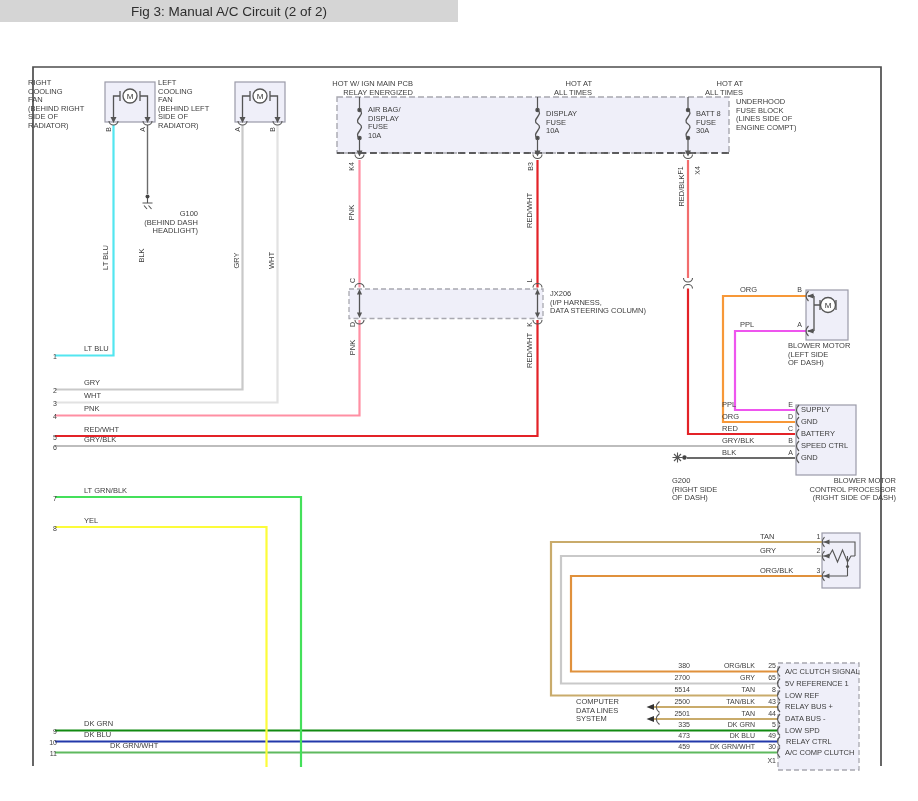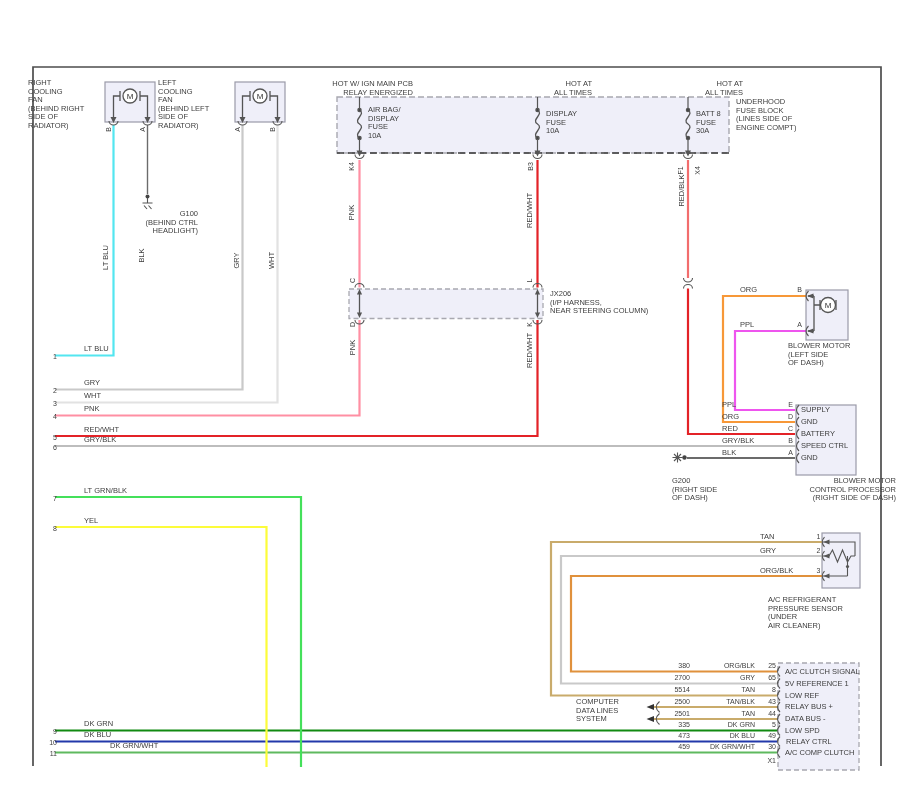--- a/index.html
+++ b/index.html
@@ -13,20 +13,23 @@
   .num{position:absolute;font-size:7px;color:#3d3d3d;text-align:right}
   .pin{position:absolute;font-size:7px;color:#3d3d3d;text-align:center;white-space:nowrap}
   .vlbl{position:absolute;font-size:7.5px;color:#3d3d3d;white-space:nowrap;transform:rotate(-90deg);text-align:center}
   .vpin{position:absolute;font-size:7px;color:#3d3d3d;white-space:nowrap;transform:rotate(-90deg);text-align:center}
 </style>
 </head>
 <body>
 
 <div class="stage">
 
+  <div class="titlebar">
+    <span>Fig 3: Manual A/C Circuit (2 of 2)</span>
+  </div>
 
   <svg class="wiring" width="918" height="801" viewBox="0 0 918 801">
 
     <path d="M33,766 V67 H881 V766" fill="none" stroke="#4d4d4d" stroke-width="1.7"></path>
 
     <g>
       <rect x="105" y="82" width="50" height="40" fill="#efeff9" stroke="#9a9aa8" stroke-width="1.2"></rect>
       <rect x="235" y="82" width="50" height="40" fill="#efeff9" stroke="#9a9aa8" stroke-width="1.2"></rect>
       <rect x="337" y="97" width="392" height="56" fill="#efeff9" stroke="#a8a8b0" stroke-width="1.4" stroke-dasharray="6,3"></rect>
       <path d="M337,153 H729" stroke="#3c3c3c" stroke-width="1.5" stroke-dasharray="7,4"></path>
@@ -163,21 +166,21 @@
 RADIATOR)</div>
   <div class="vpin" style="left:103px;top:126px;width:10px">B</div>
   <div class="vpin" style="left:137px;top:126px;width:10px">A</div>
   <div class="vpin" style="left:232px;top:126px;width:10px">A</div>
   <div class="vpin" style="left:267px;top:126px;width:10px">B</div>
   <div class="vlbl" style="left:83px;top:253px;width:44px">LT BLU</div>
   <div class="vlbl" style="left:119px;top:251px;width:44px">BLK</div>
   <div class="vlbl" style="left:214px;top:256px;width:44px">GRY</div>
   <div class="vlbl" style="left:249px;top:256px;width:44px">WHT</div>
   <div class="lbl ctr" style="left:97px;top:210px;width:101px">G100
-(BEHIND CTRL
+(BEHIND DASH
 HEADLIGHT)</div>
 
   <div class="lbl ctr" style="left:303px;top:80px;width:110px">HOT W/ IGN MAIN PCB
 RELAY ENERGIZED</div>
   <div class="lbl ctr" style="left:482px;top:80px;width:110px">HOT AT
 ALL TIMES</div>
   <div class="lbl ctr" style="left:633px;top:80px;width:110px">HOT AT
 ALL TIMES</div>
   <div class="lbl" style="left:368px;top:106px;width:60px">AIR BAG/
 DISPLAY
@@ -200,21 +203,21 @@
   <div class="vlbl" style="left:329px;top:208px;width:44px">PNK</div>
   <div class="vlbl" style="left:504px;top:206px;width:50px">RED/WHT</div>
   <div class="vlbl" style="left:656px;top:186px;width:50px">RED/BLK</div>
 
   <div class="vpin" style="left:347px;top:277px;width:10px">C</div>
   <div class="vpin" style="left:347px;top:321px;width:10px">D</div>
   <div class="vpin" style="left:524px;top:277px;width:10px">L</div>
   <div class="vpin" style="left:524px;top:321px;width:10px">K</div>
   <div class="lbl" style="left:550px;top:290px;width:150px">JX206
 (I/P HARNESS,
-NEAR STEERING COLUMN)</div>
+DATA STEERING COLUMN)</div>
   <div class="vlbl" style="left:330px;top:343px;width:44px">PNK</div>
   <div class="vlbl" style="left:504px;top:346px;width:50px">RED/WHT</div>
 
   <div class="lbl ra" style="left:740px;top:286px;width:42px">ORG</div>
   <div class="pin" style="left:795px;top:286px;width:9px">B</div>
   <div class="lbl ra" style="left:740px;top:321px;width:42px">PPL</div>
   <div class="pin" style="left:795px;top:321px;width:9px">A</div>
   <div class="lbl ra" style="left:788px;top:342px;width:80px">BLOWER MOTOR
 (LEFT SIDE
 OF DASH)</div>
@@ -240,24 +243,20 @@
   <div class="lbl" style="left:672px;top:477px;width:70px">G200
 (RIGHT SIDE
 OF DASH)</div>
 
   <div class="lbl ra" style="left:760px;top:533px;width:52px">TAN</div>
   <div class="pin" style="left:814px;top:533px;width:9px">1</div>
   <div class="lbl ra" style="left:760px;top:547px;width:52px">GRY</div>
   <div class="pin" style="left:814px;top:547px;width:9px">2</div>
   <div class="lbl ra" style="left:760px;top:567px;width:52px">ORG/BLK</div>
   <div class="pin" style="left:814px;top:567px;width:9px">3</div>
-  <div class="lbl ra" style="left:768px;top:596px;width:94px">A/C REFRIGERANT
-PRESSURE SENSOR
-(UNDER
-AIR CLEANER)</div>
 
   <div class="lbl ra" style="left:576px;top:698px;width:68px">COMPUTER
 DATA LINES
 SYSTEM</div>
 
   <div class="num" style="left:648px;top:662px;width:42px">380</div>
   <div class="num" style="left:694px;top:662px;width:61px">ORG/BLK</div>
   <div class="num" style="left:750px;top:662px;width:26px">25</div>
   <div class="lbl" style="left:785px;top:668px;width:100px">A/C CLUTCH SIGNAL</div>
   <div class="num" style="left:648px;top:674px;width:42px">2700</div>

